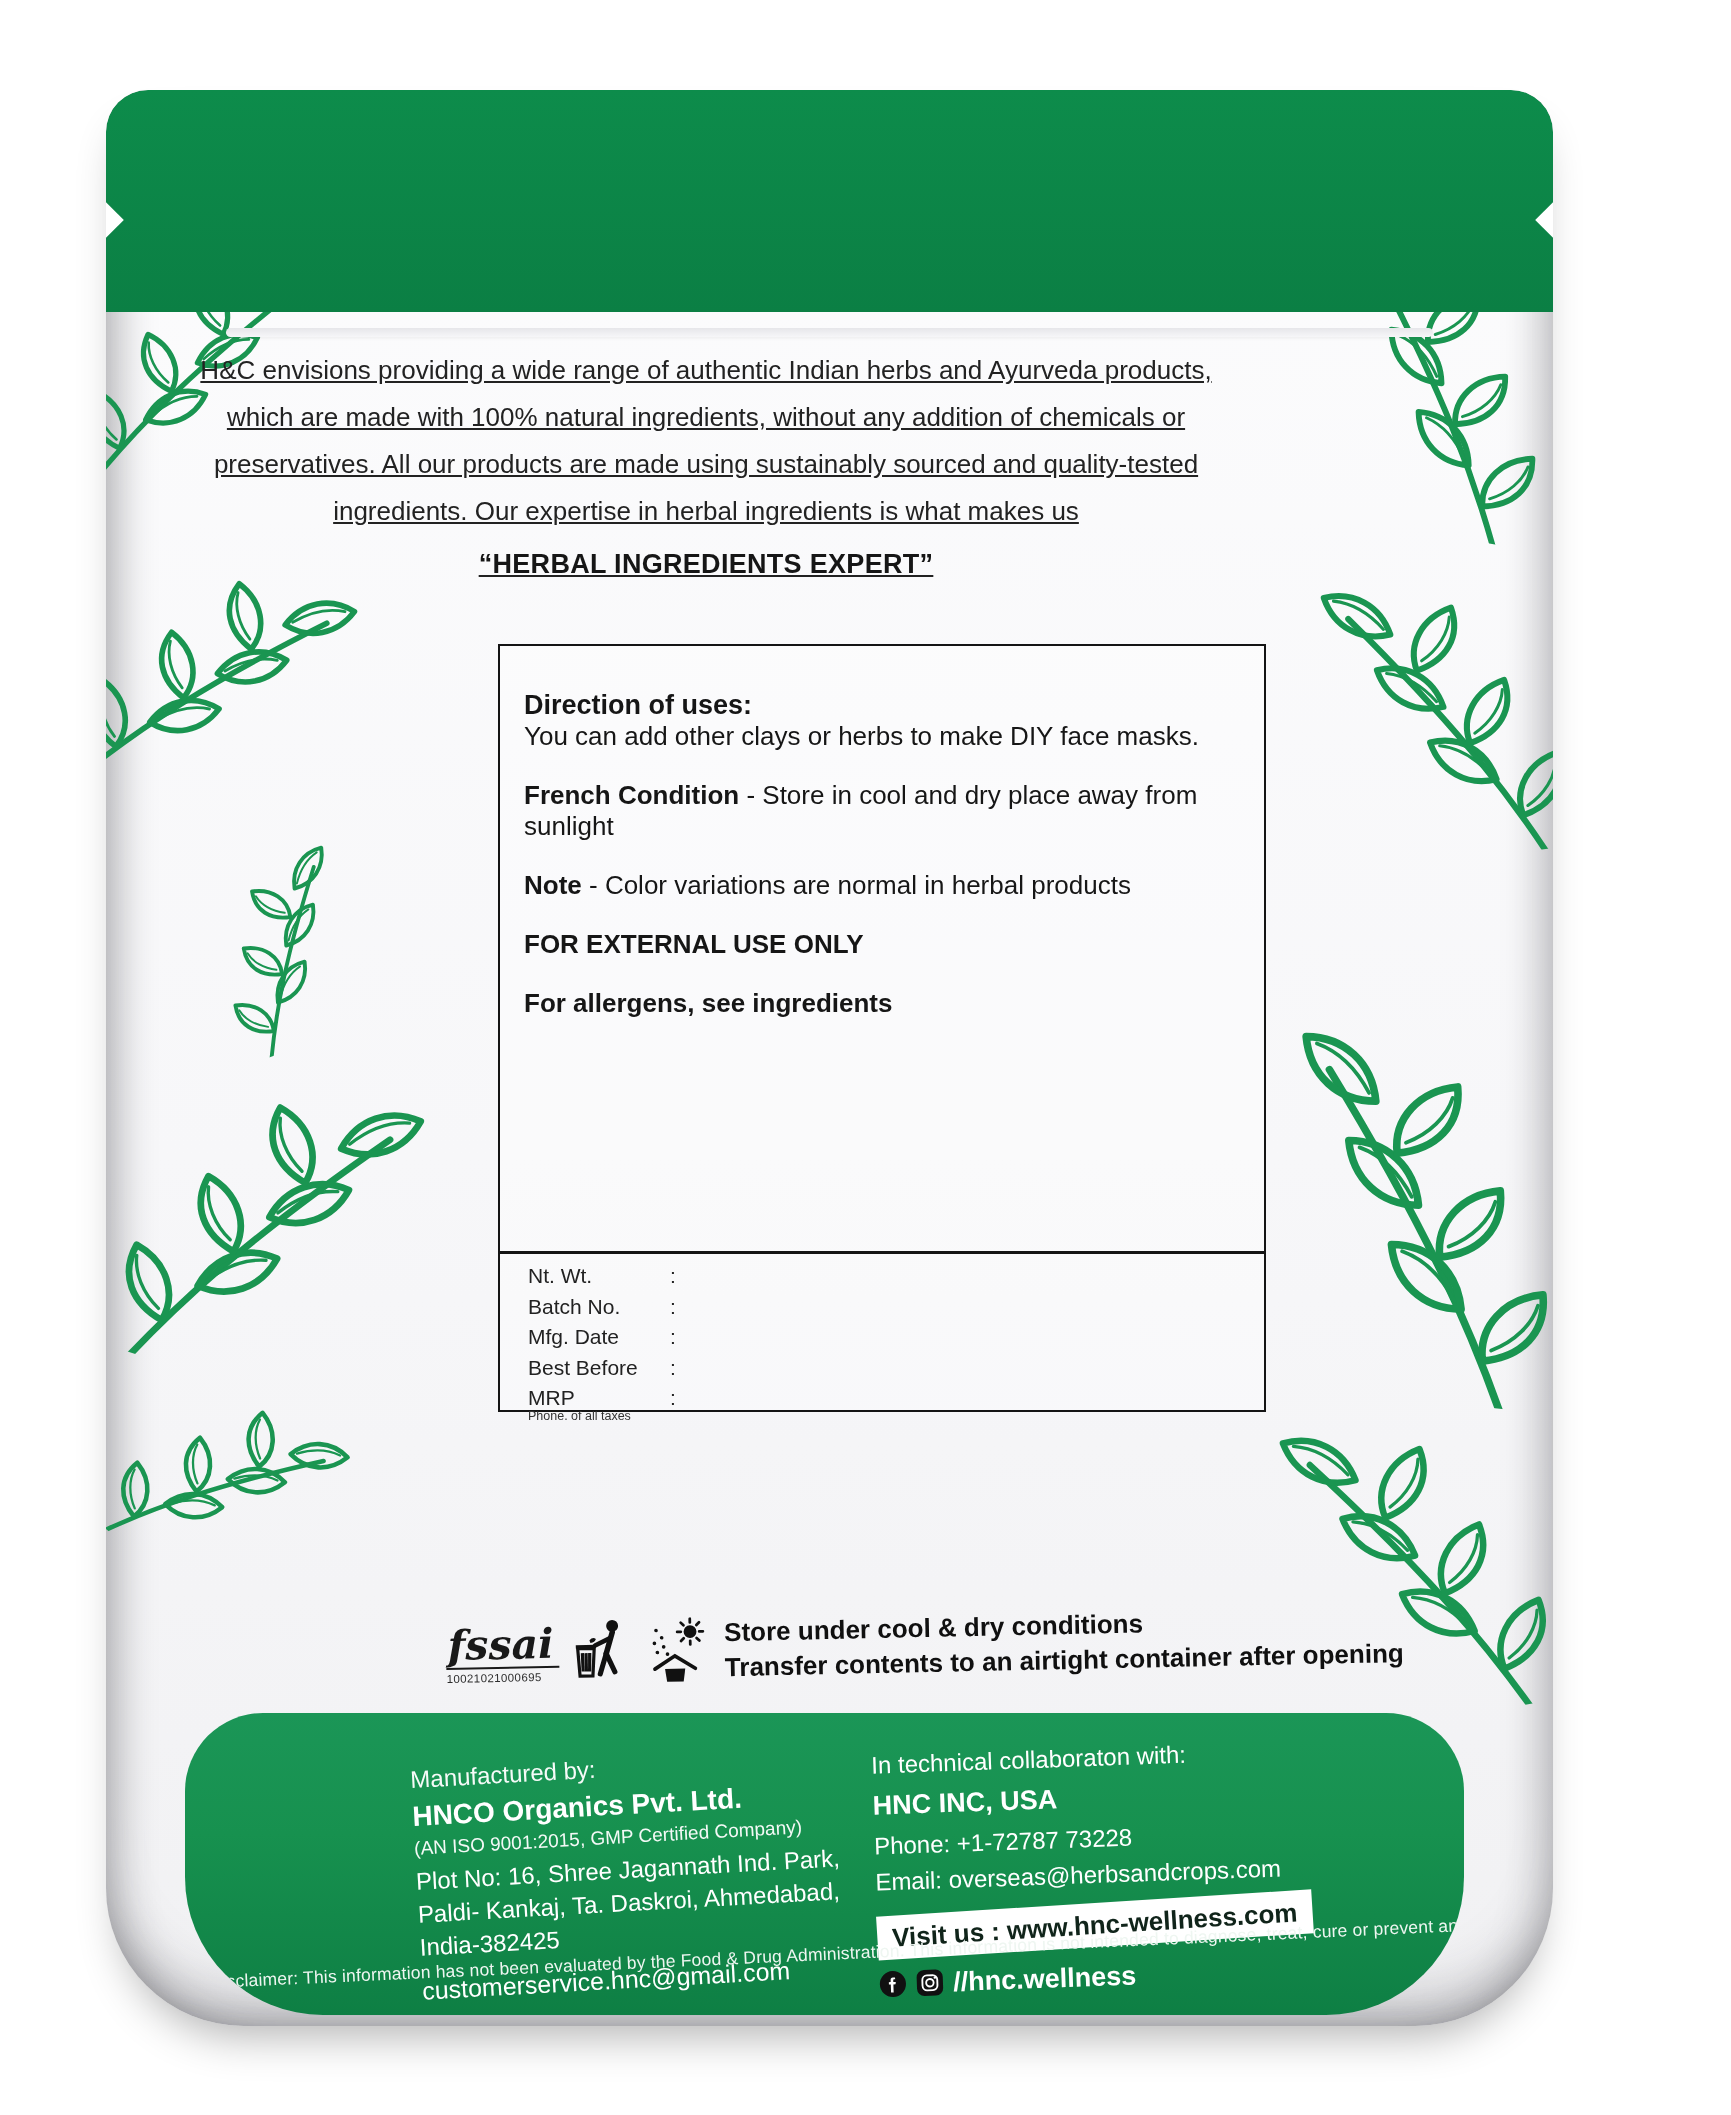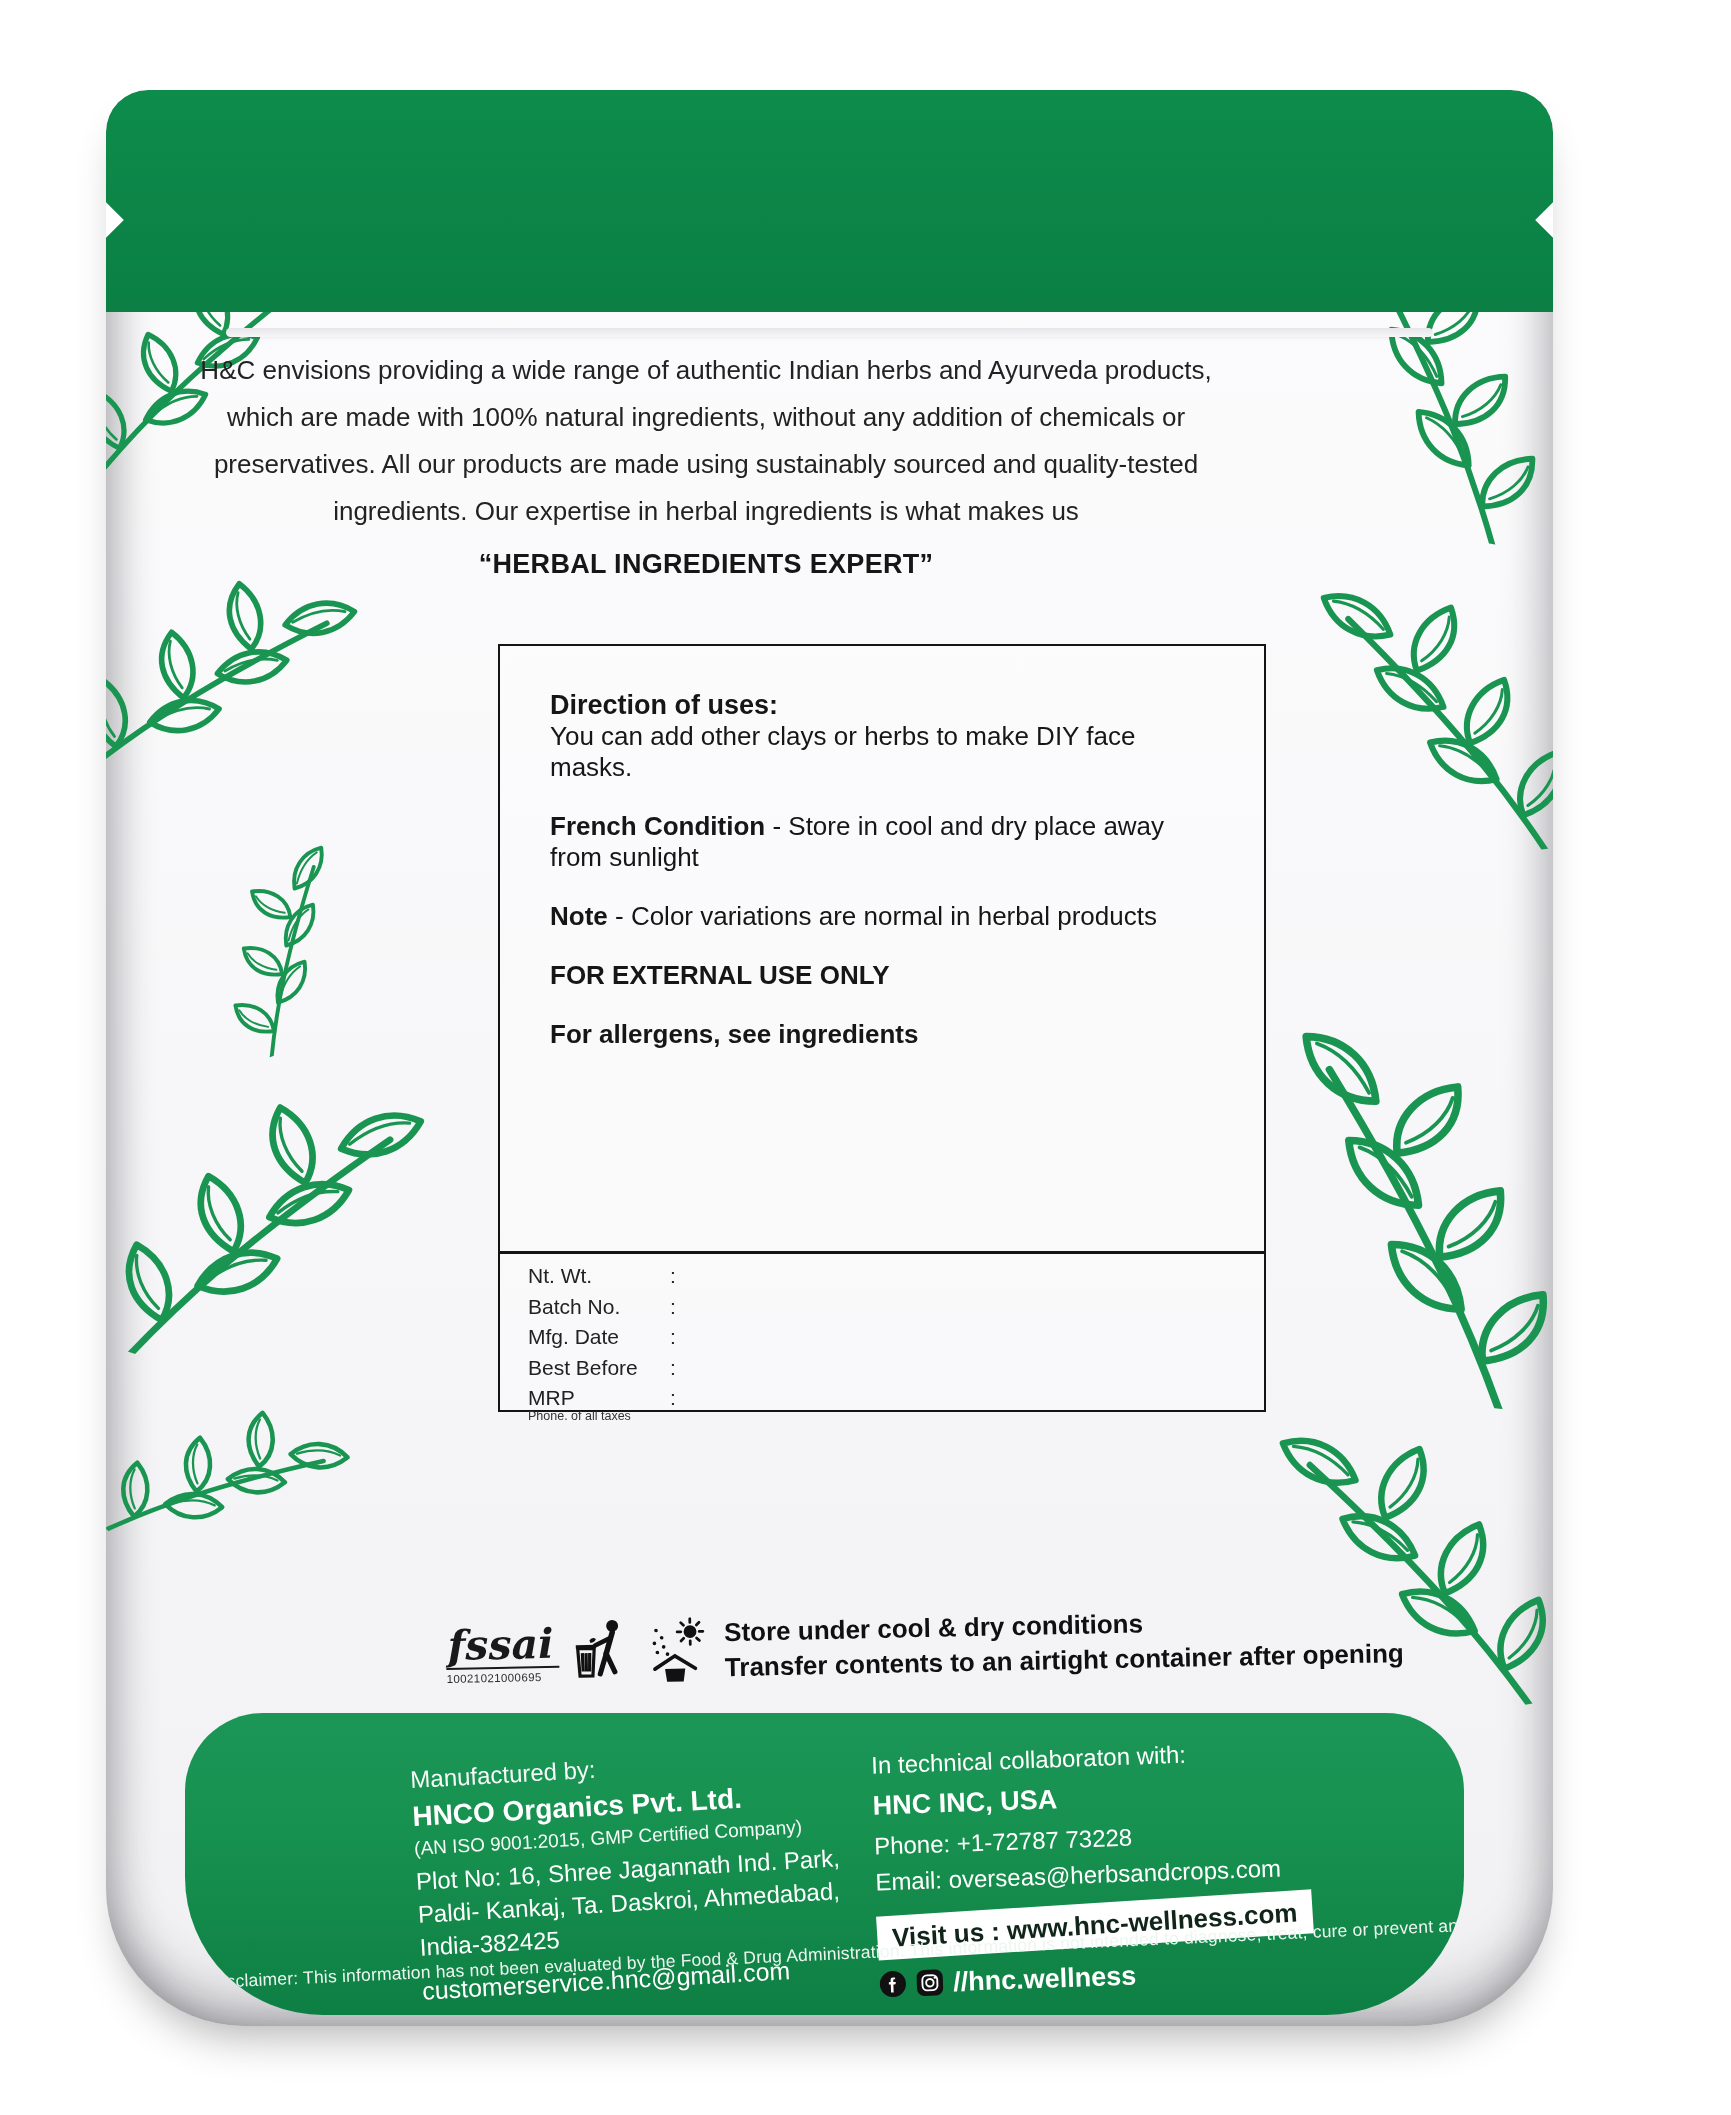--- a/index.html
+++ b/index.html
@@ -46,31 +46,31 @@
   .lf3{left:89px;top:759px;width:166px;height:199px;transform:rotate(-20deg);}
   .lf4{left:5.5px;top:951px;width:286px;height:343px;transform:rotate(18deg);}
   .lf5{left:16.6px;top:1266px;width:194px;height:233px;transform:rotate(40deg);}
   .rf1{right:-26px;top:146px;width:249px;height:299px;transform:scaleX(-1) rotate(-10deg);}
   .rf2{right:-33px;top:460px;width:258px;height:310px;transform:scaleX(-1) rotate(8deg);}
   .rf3{right:-44px;top:923px;width:323px;height:388px;transform:scaleX(-1) rotate(-6deg);}
   .rf4{right:-14.8px;top:1297px;width:277px;height:332px;transform:scaleX(-1) rotate(10deg);}
   
   .intro{
     position:absolute;left:88px;top:257px;width:1024px;z-index:4;
-    text-align:center;font-size:26px;line-height:47px;color:#222;
+    text-align:center;font-size:26px;line-height:47px;color:#222;text-decoration:underline;
   }
   .intro p{margin:0;}
   .intro .tagline{font-weight:bold;font-size:27px;letter-spacing:0.3px;color:#161616;margin-top:6px;}
   
   .info-box{
     position:absolute;left:392px;top:554px;width:768px;height:768px;z-index:4;
     border:2.8px solid #141414;background:rgba(255,255,255,.35);
   }
   .box-title{margin-top:31px;text-align:center;font-size:32px;color:#121212;letter-spacing:0.4px;}
-  .box-body{padding:0 50px;font-size:26px;color:#161616;}
+  .box-body{padding:0 24px;font-size:26px;color:#161616;}
   .box-body p{margin:0;line-height:31px;}
   .h-bold{font-weight:bold;}
   .mt-heading{margin-top:44px !important;font-size:27px;}
   .mt-lg{margin-top:33px !important;}
   .mt-md{margin-top:28px !important;}
   .box-divider{position:absolute;left:-0.9px;right:-0.9px;top:605px;height:2.8px;background:#141414;}
   .fields{position:absolute;left:28px;right:28px;top:618px;font-size:21px;color:#222;}
   .field-row{display:flex;margin-bottom:6.5px;align-items:flex-start;}
   .f-label{width:131px;}
   .f-colon{margin-left:11px;}

